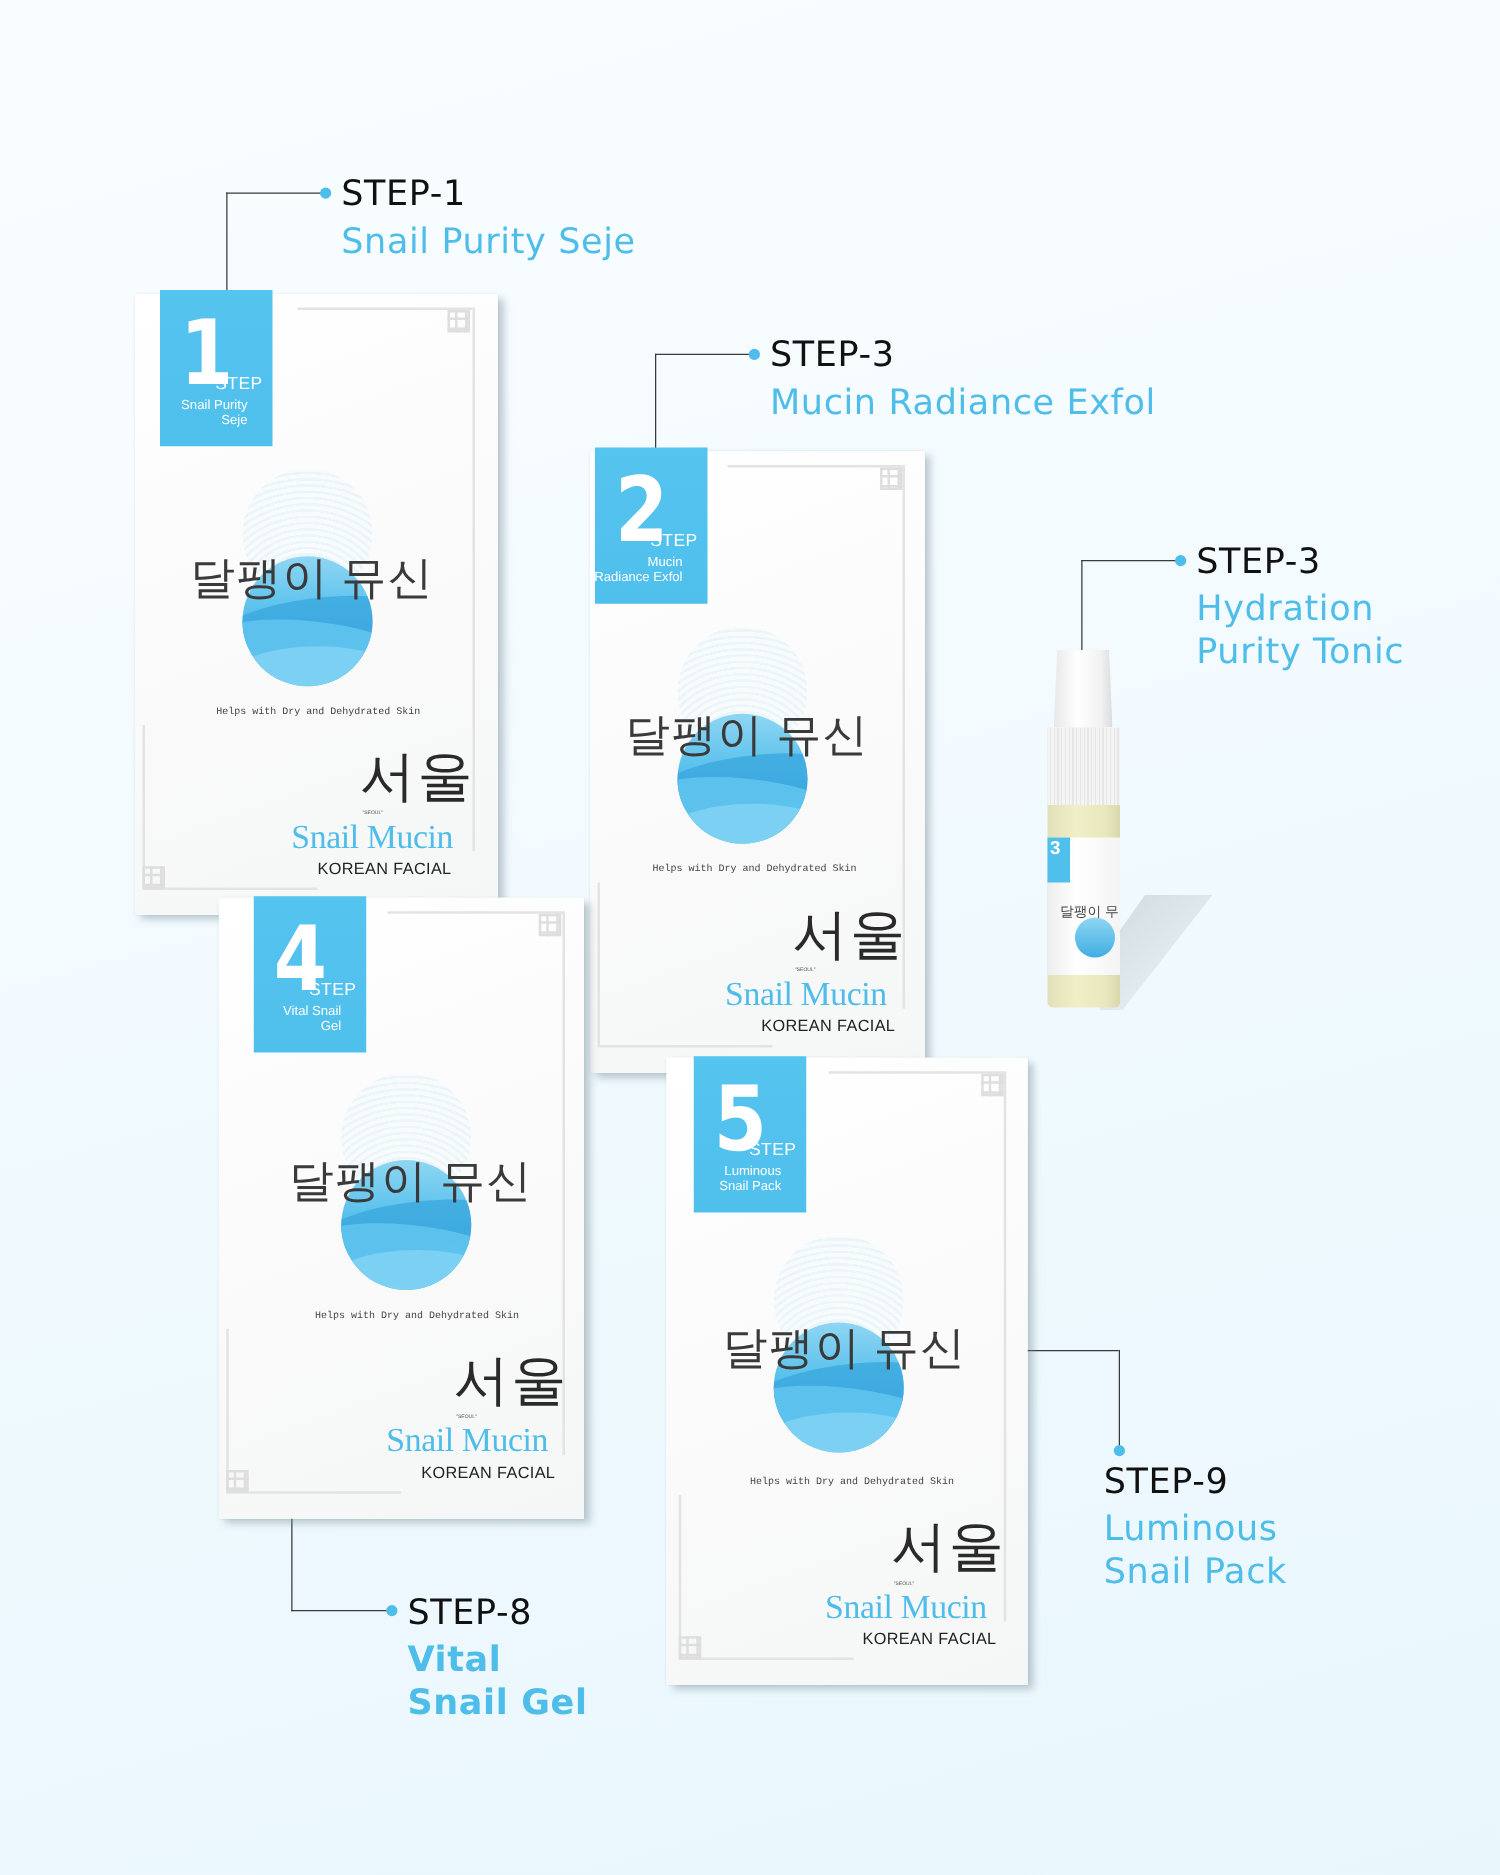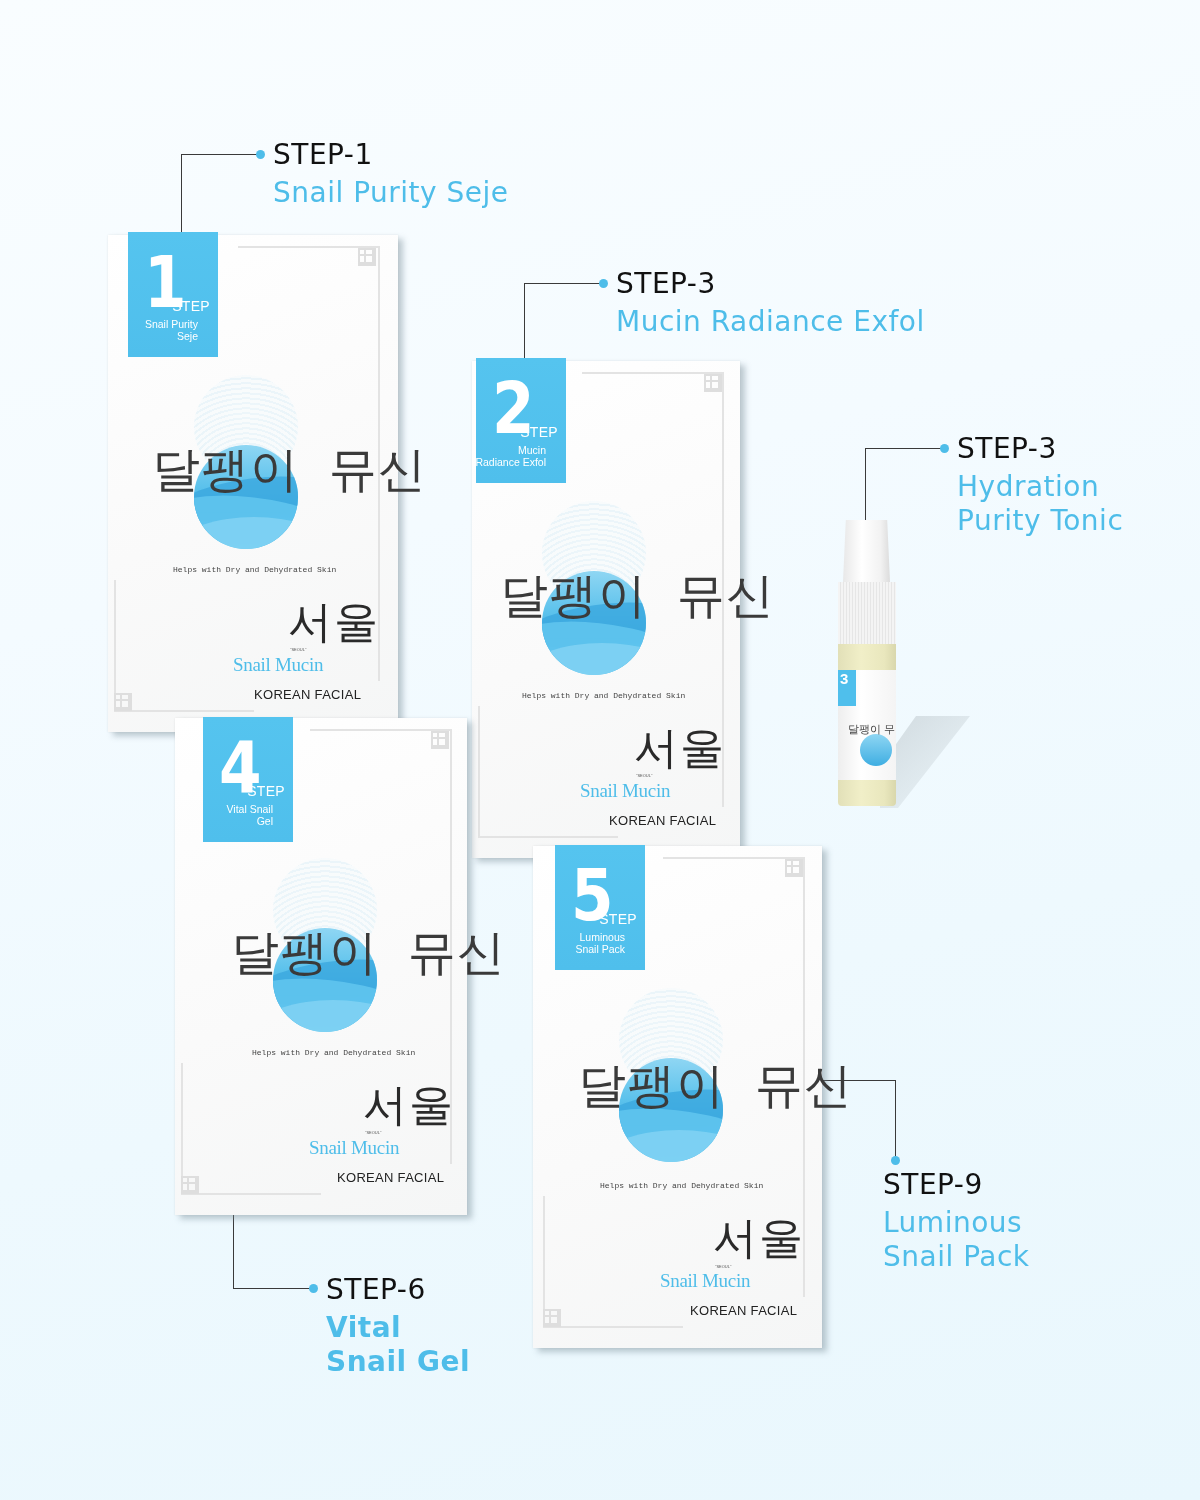--- a/index.html
+++ b/index.html
@@ -60,26 +60,26 @@
   }
   .circle-water {
     position: absolute; width: 104px; height: 104px; border-radius: 50%; overflow: hidden;
     background: linear-gradient(180deg, #8fd6f3 0%, #5cc2ec 40%, #3faee2 65%, #67c8ef 100%);
   }
   .circle-water .wave1 { position: absolute; left: -20px; top: 34px; width: 150px; height: 40px; border-radius: 50%; background: #3ba7df; opacity: 0.8; transform: rotate(-8deg); }
   .circle-water .wave2 { position: absolute; left: -30px; top: 52px; width: 170px; height: 50px; border-radius: 50%; background: #5fc4ee; opacity: 0.9; transform: rotate(6deg); }
   .circle-water .wave3 { position: absolute; left: -10px; top: 72px; width: 140px; height: 50px; border-radius: 50%; background: #7fd2f3; opacity: 0.9; }
 
   .korean-title {
-    position: absolute; font-family: Liberation Mono, monospace; font-size: 48px; color: #3a3a3a; letter-spacing: 1px; white-space: nowrap;
+    position: absolute; font-family: Liberation Serif, serif; font-size: 36px; color: #3a3a3a; letter-spacing: 1px; white-space: nowrap;
   }
   .helps { position: absolute; font-size: 8px; color: #444; white-space: nowrap; font-family: Liberation Mono, monospace; }
   .seoul { position: absolute; font-family: "DejaVu Sans", sans-serif; font-size: 44px; color: #2a2a2a; line-height: 1; letter-spacing: 2px; }
   .seoul-sub { position: absolute; font-size: 4px; color: #555; }
-  .snail-mucin { position: absolute; font-family: "Liberation Serif", "DejaVu Serif", serif; font-size: 19px; color: #4ebde9; white-space: nowrap; letter-spacing: -0.3px; }
+  .snail-mucin { position: absolute; font-family: "Liberation Serif", "DejaVu Serif", serif; font-size: 27px; color: #4ebde9; white-space: nowrap; letter-spacing: -0.3px; }
   .korean-facial { position: absolute; font-size: 13px; color: #222; letter-spacing: 0.3px; white-space: nowrap; }
 
   
   .bottle { position: absolute; left: 838px; top: 520px; width: 58px; height: 286px; }
   .bottle-shadow { position: absolute; left: 880px; top: 716px; width: 90px; height: 92px; background: linear-gradient(135deg, rgba(200,210,215,0.8), rgba(220,230,235,0.2)); clip-path: polygon(40% 0, 100% 0, 20% 100%, 0 100%, 0 55%); }
   .cap-top { position: absolute; left: 5px; top: 0; width: 47px; height: 62px; background: linear-gradient(90deg, #e8e8e8, #ffffff 40%, #f2f2f2 80%, #dcdcdc); border-radius: 3px 3px 0 0; clip-path: polygon(6% 0, 94% 0, 100% 100%, 0 100%); }
   .cap-bottom { position: absolute; left: 0; top: 62px; width: 58px; height: 62px; background: repeating-linear-gradient(90deg, #f4f4f4 0 2px, #e6e6e6 2px 3px); }
   .liquid { position: absolute; left: 0; top: 124px; width: 58px; height: 162px; background: linear-gradient(90deg, #e2e0b8, #f1efc8 40%, #e9e7bd 80%, #d9d7ac); border-radius: 0 0 4px 4px; }
   .label { position: absolute; left: 0; top: 150px; width: 58px; height: 110px; background: linear-gradient(90deg, #eeeeee, #ffffff 40%, #f4f4f4); }
   .label-tag { position: absolute; left: 0; top: 0; width: 18px; height: 36px; background: #4fbfec; color: #fff; font-size: 15px; font-weight: bold; padding-left: 2px; }
@@ -104,21 +104,21 @@
 <div class="line" style="left:865px; top:448px; width:1px; height:80px;"></div>
 <div class="line" style="left:865px; top:448px; width:78px; height:1px;"></div>
 <div class="dot" style="left:940px; top:444px;"></div>
 <div class="step-title" style="left:957px; top:435px;">STEP-3</div>
 <div class="step-name" style="left:957px; top:470px;">Hydration
 Purity Tonic</div>
 
 <div class="line" style="left:233px; top:1213px; width:1px; height:76px;"></div>
 <div class="line" style="left:233px; top:1288px; width:80px; height:1px;"></div>
 <div class="dot" style="left:309px; top:1284px;"></div>
-<div class="step-title" style="left:326px; top:1276px;">STEP-6</div>
+<div class="step-title" style="left:326px; top:1276px;">STEP-8</div>
 <div class="step-name" style="left:326px; top:1311px;font-weight:bold;">Vital
 Snail Gel</div>
 
 <div class="line" style="left:822px; top:1080px; width:73px; height:1px;"></div>
 <div class="line" style="left:895px; top:1080px; width:1px; height:80px;"></div>
 <div class="dot" style="left:891px; top:1156px;"></div>
 <div class="step-title" style="left:883px; top:1171px;">STEP-9</div>
 <div class="step-name" style="left:883px; top:1206px;">Luminous
 Snail Pack</div>
 

